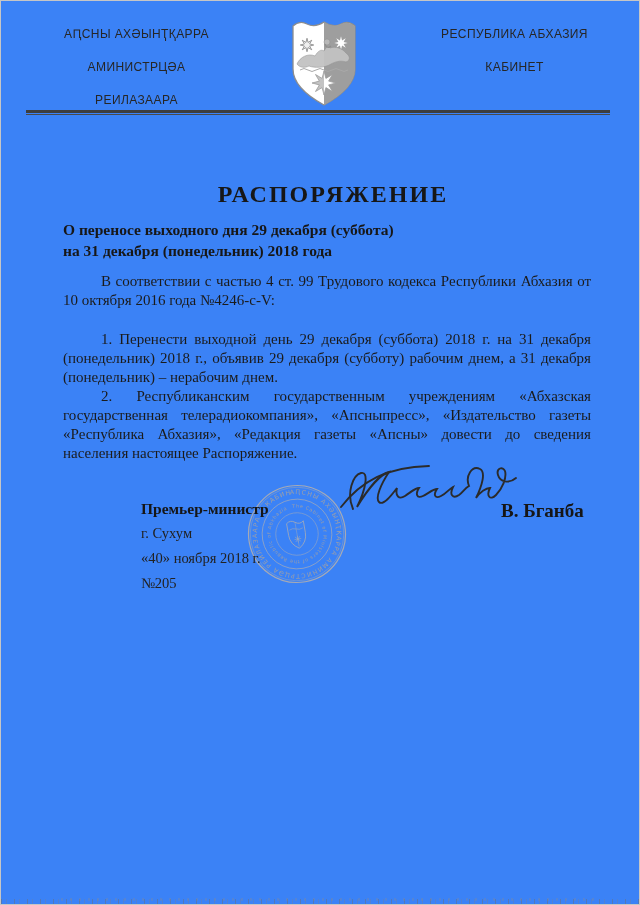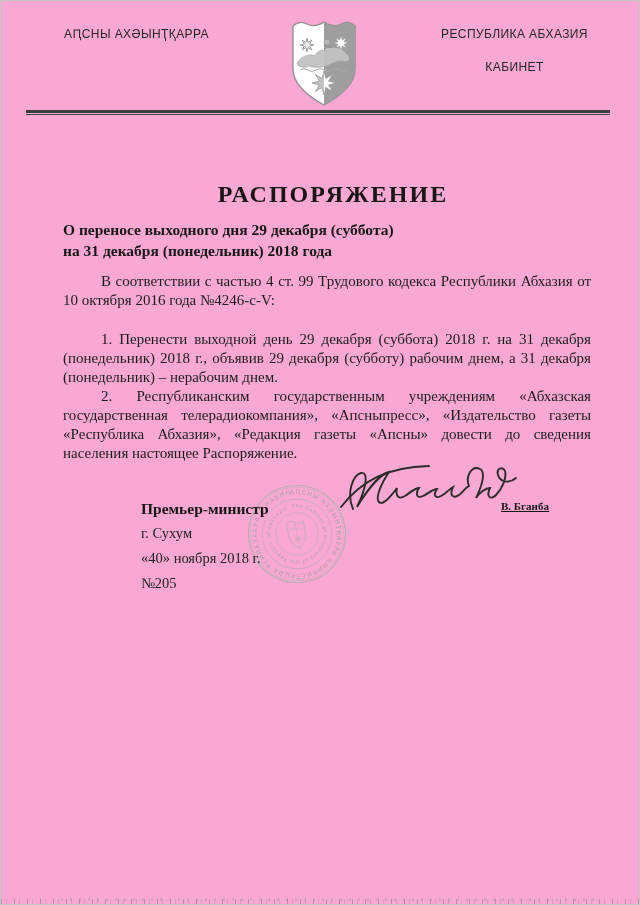--- a/index.html
+++ b/index.html
@@ -1,18 +1,18 @@
 <!DOCTYPE html>
 <html><head>
 <meta charset="utf-8">
 <style>
   html,body{margin:0;padding:0;background:#ffffff;}
   .page{
     position:relative;width:640px;height:905px;
-    background:#f9a8d4;
+    background:#3b82f6;
     border:1px solid #c6c6c6;
     box-sizing:border-box;
     font-family:"Liberation Serif", serif;
     color:#1e1e1e;
     overflow:hidden;
   }
   
   .org-block{
     position:absolute;top:17px;width:215px;
     font-family:"Liberation Sans", sans-serif;
@@ -47,21 +47,21 @@
   .body-text p.gap-after{margin-bottom:20px;}
   
   .seal{position:absolute;left:228px;top:465px;width:136px;height:136px;z-index:1;opacity:.9;}
   .sig-scrawl{position:absolute;left:328px;top:460px;width:205px;height:60px;z-index:3;}
   .sig-post{
     position:absolute;left:140px;top:499px;z-index:2;
     font-weight:bold;font-size:15.5px;color:#161616;
   }
   .sig-name{
     position:absolute;left:500px;top:499px;z-index:2;
-    font-weight:bold;font-size:11px;color:#161616;text-decoration:underline;
+    font-weight:bold;font-size:19px;color:#161616;
   }
   .sig-meta{position:absolute;left:140px;z-index:2;font-size:14.5px;color:#222;}
   .sig-city{top:524px;}
   .sig-date{top:549px;}
   .sig-number{top:574px;text-align:center;}
   
   .scan-noise{
     position:absolute;left:0;bottom:0;width:100%;height:5px;z-index:5;
     background:
       repeating-linear-gradient(90deg, rgba(110,110,110,.45) 0 1px, transparent 1px 5px, rgba(130,130,130,.3) 5px 6px, transparent 6px 13px);
@@ -73,20 +73,22 @@
     filter:blur(.5px);
   }
 </style>
 </head>
 <body>
 
 <div class="page">
 
   <div class="org-block org-left">
     <div>АԤСНЫ АХӘЫНҬҚАРРА</div>
+    <div>АМИНИСТРЦӘА</div>
+    <div>РЕИЛАЗААРА</div>
   </div>
 
   <svg class="emblem" viewBox="0 0 72 92">
     <defs>
       <polygon id="star8" points="0,-12 1.9,-4.6 8.5,-8.5 4.6,-1.9 12,0 4.6,1.9 8.5,8.5 1.9,4.6 0,12 -1.9,4.6 -8.5,8.5 -4.6,1.9 -12,0 -4.6,-1.9 -8.5,-8.5 -1.9,-4.6"></polygon>
       <linearGradient id="halfSplit" x1="0" y1="0" x2="1" y2="0">
         <stop offset="0.5" stop-color="#c3c3c3"></stop>
         <stop offset="0.5" stop-color="#ffffff"></stop>
       </linearGradient>
     </defs>

